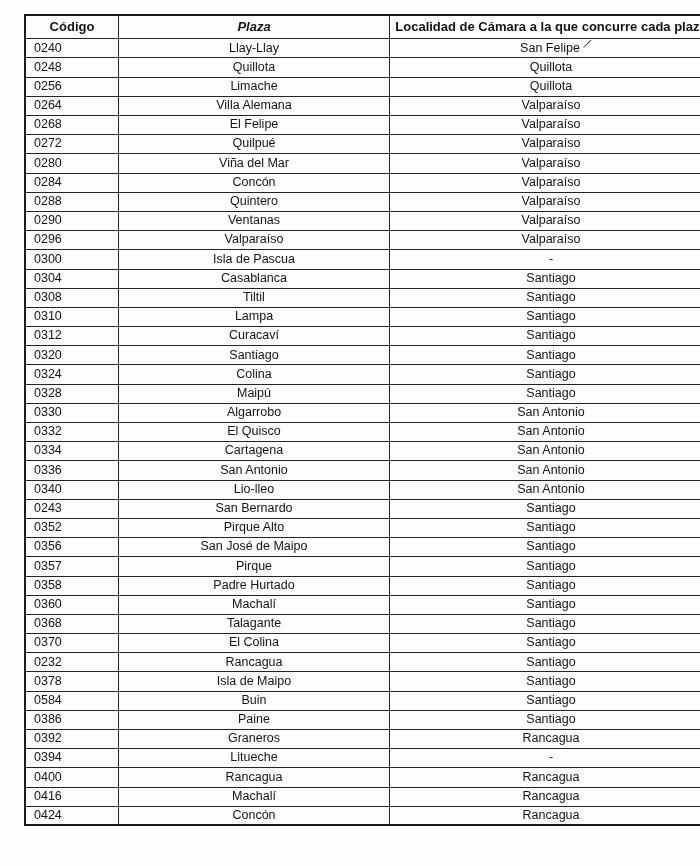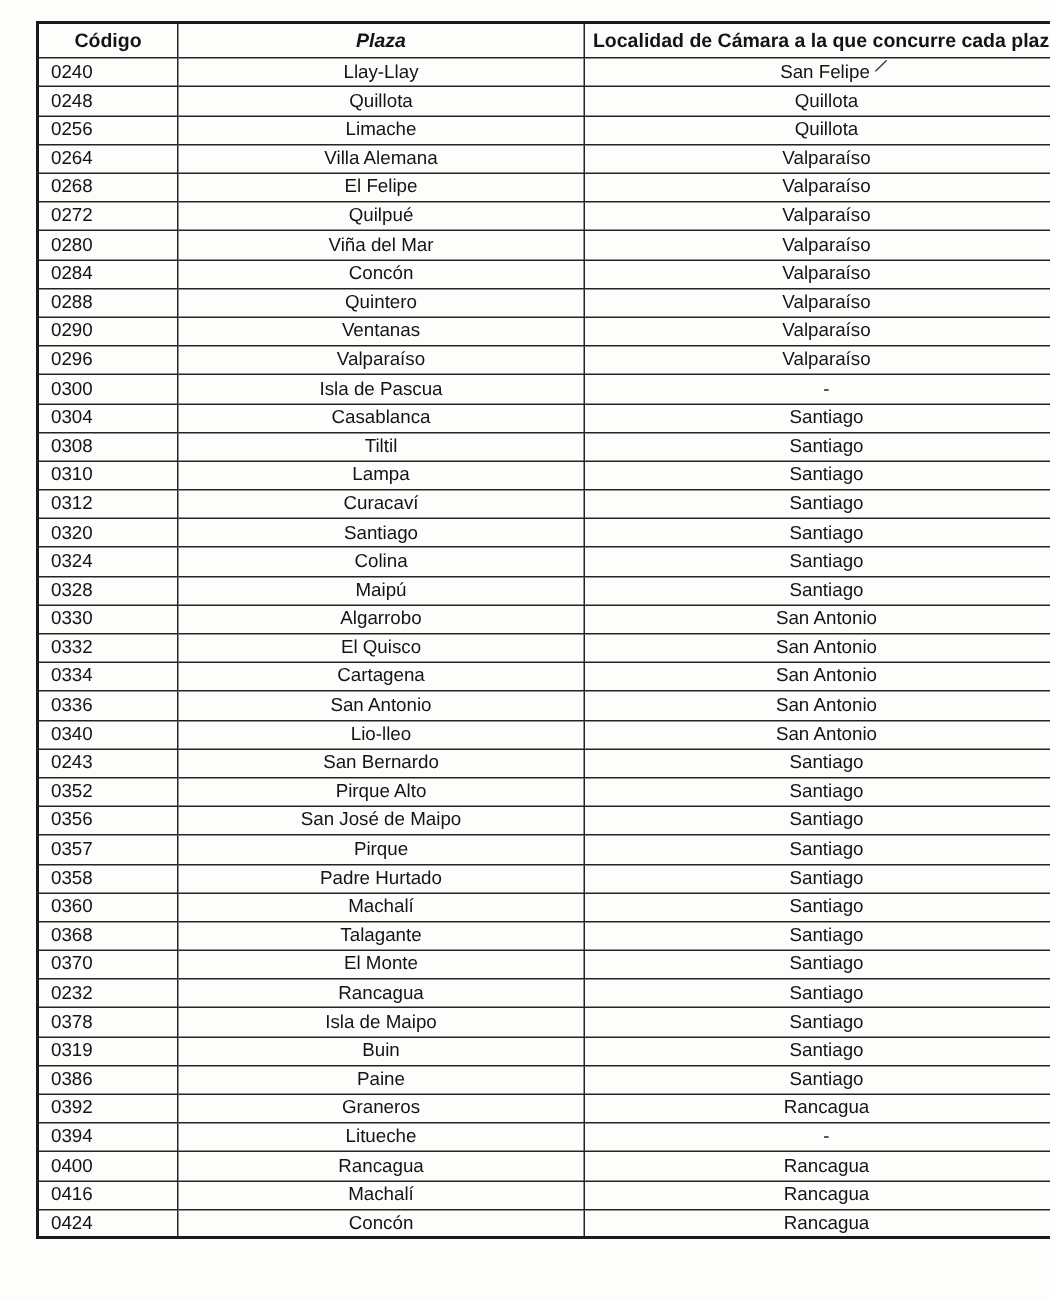--- a/index.html
+++ b/index.html
@@ -254,38 +254,38 @@
   </tr>
 
   <tr>
     <td class="cell-codigo">0368</td>
     <td class="cell-plaza">Talagante</td>
     <td class="cell-localidad">Santiago</td>
   </tr>
 
   <tr>
     <td class="cell-codigo">0370</td>
-    <td class="cell-plaza">El Monte</td>
+    <td class="cell-plaza">El Colina</td>
     <td class="cell-localidad">Santiago</td>
   </tr>
 
   <tr>
     <td class="cell-codigo">0232</td>
     <td class="cell-plaza">Rancagua</td>
     <td class="cell-localidad">Santiago</td>
   </tr>
 
   <tr>
     <td class="cell-codigo">0378</td>
     <td class="cell-plaza">Isla de Maipo</td>
     <td class="cell-localidad">Santiago</td>
   </tr>
 
   <tr>
-    <td class="cell-codigo">0319</td>
+    <td class="cell-codigo">0584</td>
     <td class="cell-plaza">Buin</td>
     <td class="cell-localidad">Santiago</td>
   </tr>
 
   <tr>
     <td class="cell-codigo">0386</td>
     <td class="cell-plaza">Paine</td>
     <td class="cell-localidad">Santiago</td>
   </tr>
 

